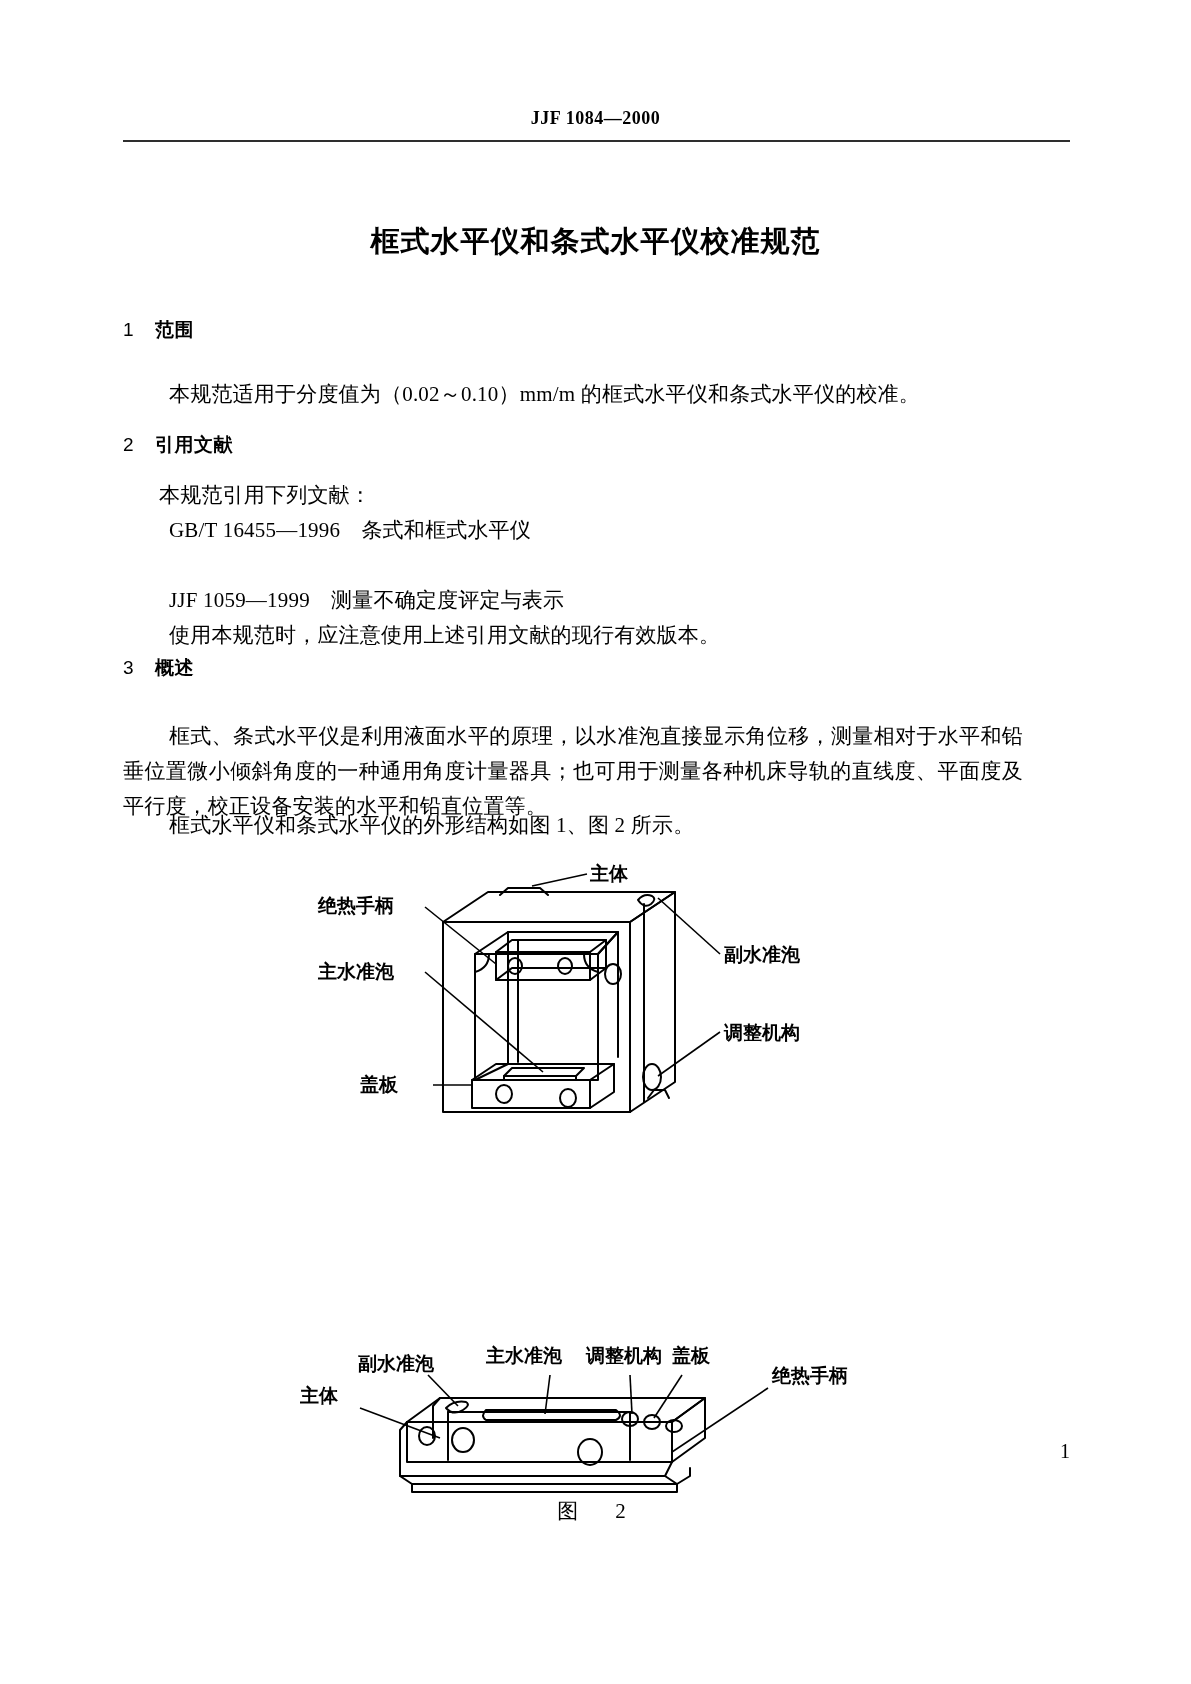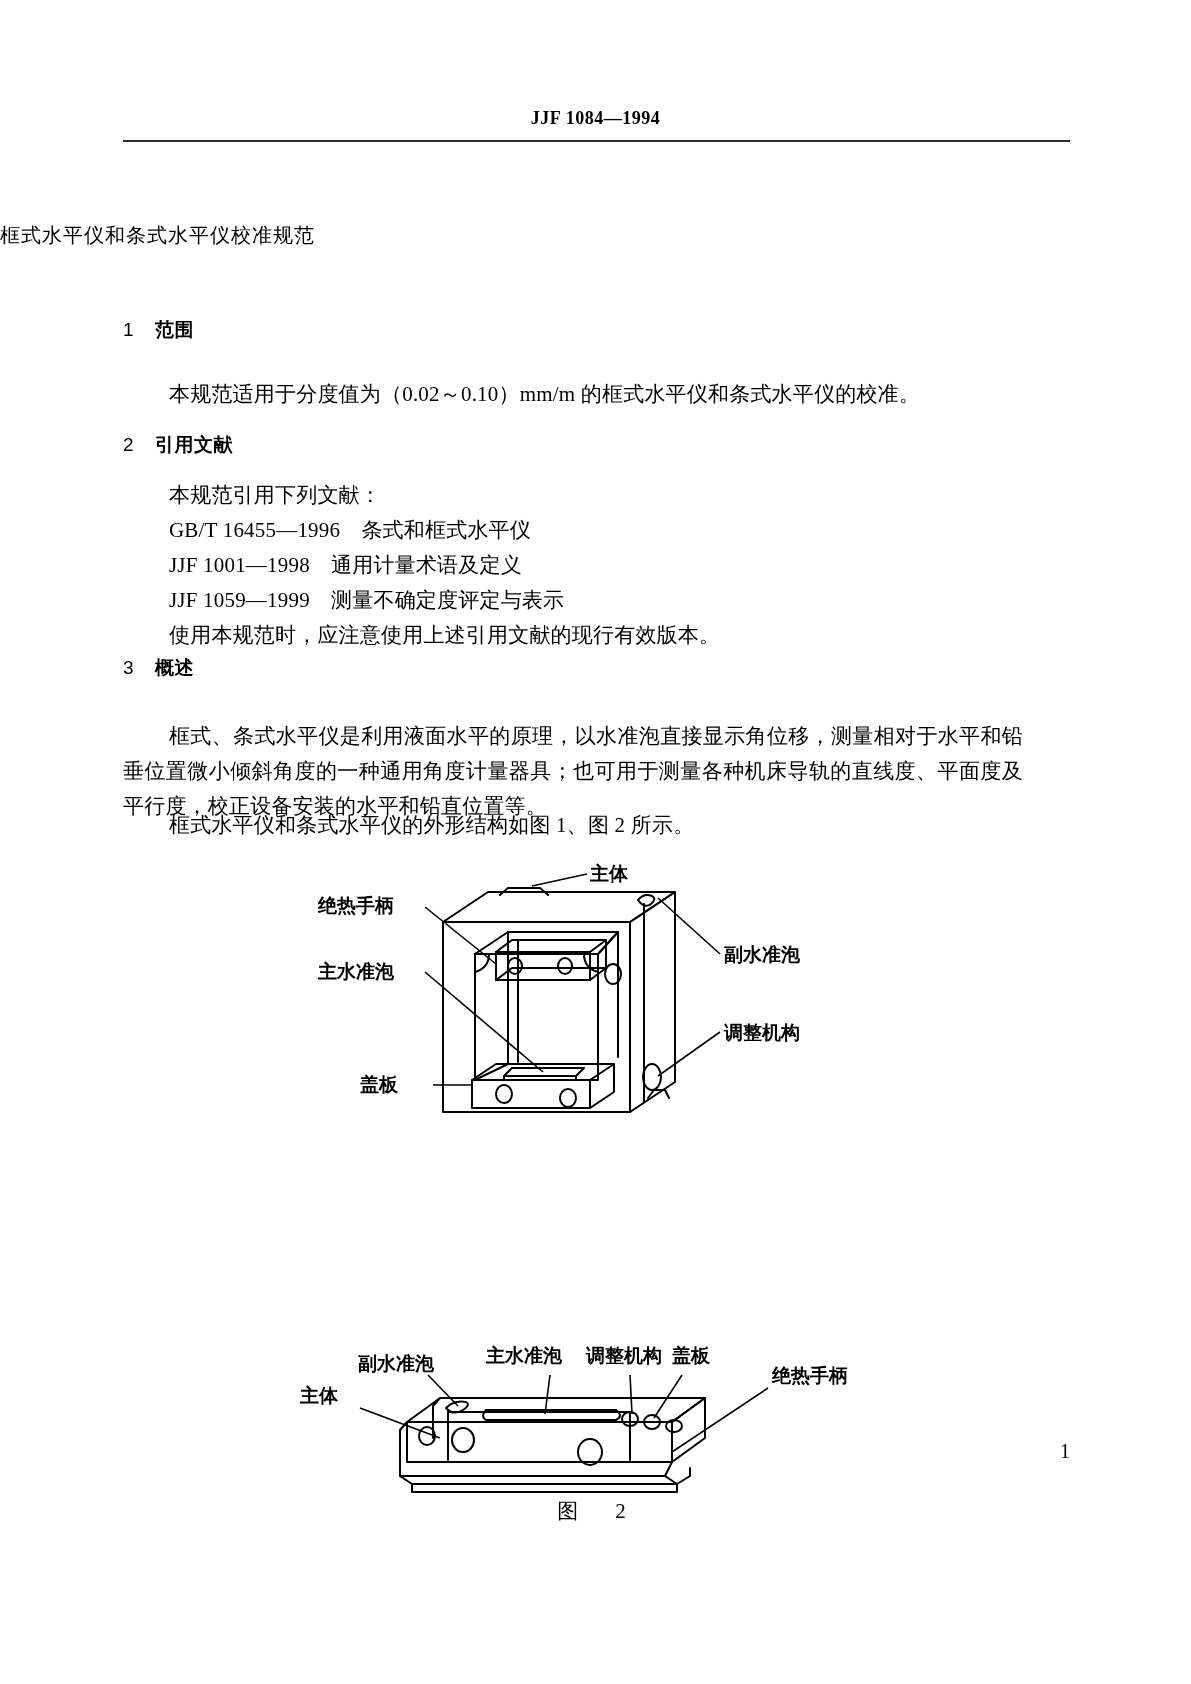--- a/index.html
+++ b/index.html
@@ -40,24 +40,24 @@
     height: 2px;
     background: #2e2e2e;
   }
 
   
   .doc-title {
     position: absolute;
     top: 222px;
     left: 0;
     width: 1191px;
-    text-align: left;
+    text-align: center;
     font-family: "DejaVu Sans", sans-serif;
-    font-weight: normal;
-    font-size: 20px;
+    font-weight: bold;
+    font-size: 29px;
     letter-spacing: 1px;
   }
 
   
   .sec-head {
     position: absolute;
     font-family: Liberation Sans, sans-serif;
     font-weight: bold;
     font-size: 19px;
     letter-spacing: 0.5px;
@@ -112,38 +112,37 @@
     text-align: right;
     font-family: "Liberation Serif", "DejaVu Serif", serif;
     font-size: 20px;
   }
 </style>
 </head>
 <body>
 
 <div class="page">
 
-  <div class="running-head">JJF 1084—1994</div>
+  <div class="running-head">JJF 1084—2000</div>
   <div class="head-rule"></div>
 
   <div class="doc-title">框式水平仪和条式水平仪校准规范</div>
 
   <div class="sec-head" style="top:317px; left:123px;">
     <span class="num">1</span><span>范围</span>
   </div>
   <div class="para" style="top:377px; left:123px;">
     <span class="indent">本规范适用于分度值为（0.02～0.10）mm/m 的框式水平仪和条式水平仪的校准。</span>
   </div>
 
   <div class="sec-head" style="top:432px; left:123px;">
     <span class="num">2</span><span>引用文献</span>
   </div>
-  <div class="para" style="top:478px; left:169px;">本规范引用下列文献：</div>
+  <div class="para" style="top:478px; left:159px;">本规范引用下列文献：</div>
   <div class="para" style="top:513px; left:169px;">GB/T 16455—1996　条式和框式水平仪</div>
-  <div class="para" style="top:548px; left:169px;">JJF 1001—1998　通用计量术语及定义</div>
   <div class="para" style="top:583px; left:169px;">JJF 1059—1999　测量不确定度评定与表示</div>
   <div class="para" style="top:618px; left:169px;">使用本规范时，应注意使用上述引用文献的现行有效版本。</div>
 
   <div class="sec-head" style="top:655px; left:123px;">
     <span class="num">3</span><span>概述</span>
   </div>
   <div class="para block" style="top:719px; left:123px; text-indent:46px;">框式、条式水平仪是利用液面水平的原理，以水准泡直接显示角位移，测量相对于水平和铅垂位置微小倾斜角度的一种通用角度计量器具；也可用于测量各种机床导轨的直线度、平面度及平行度，校正设备安装的水平和铅直位置等。</div>
   <div class="para" style="top:808px; left:123px;">
     <span class="indent">框式水平仪和条式水平仪的外形结构如图 1、图 2 所示。</span>
   </div>

